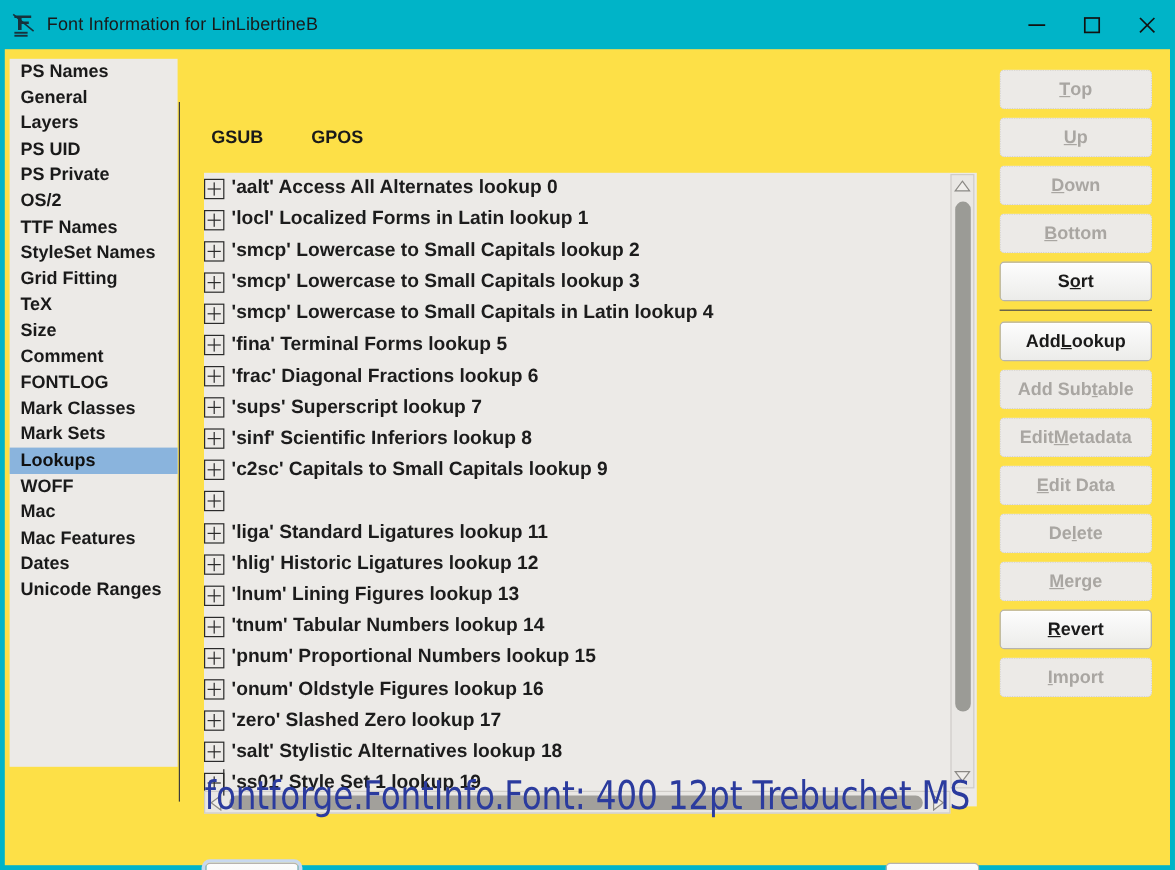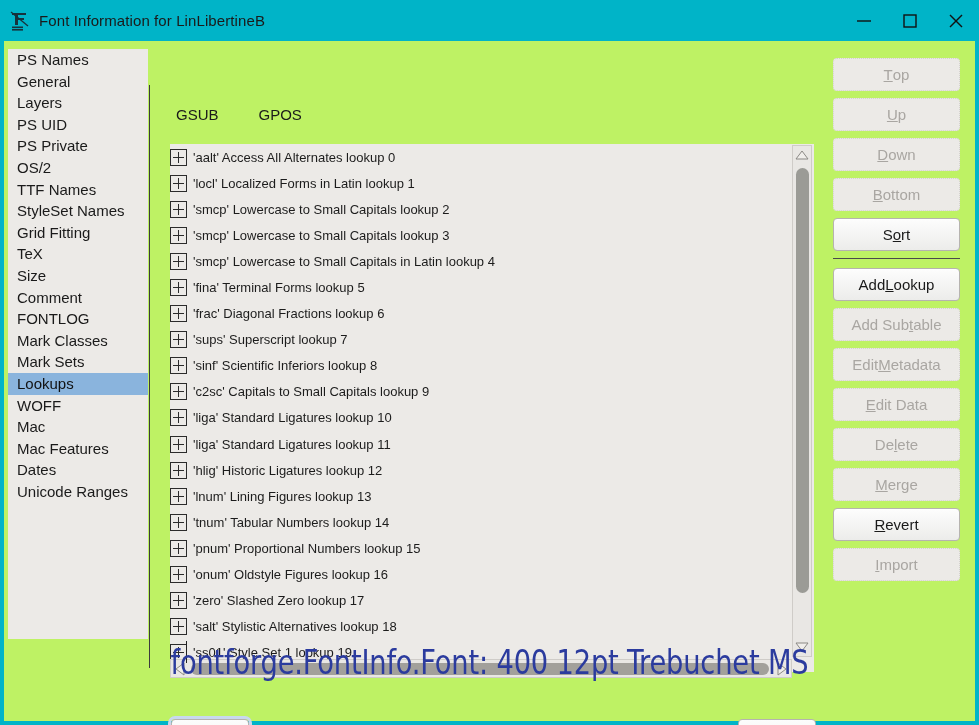--- a/index.html
+++ b/index.html
@@ -45,22 +45,23 @@
     display: flex; align-items: center; justify-content: center;
     cursor: default;
   }
   .win-btn svg { display: block; }
 
   
   #client {
     position: absolute;
     left: 4px; top: 41px;
     width: 971px; height: 680px;
-    background: #bef264;
-    box-sizing: border-box;
+    background: #fde047;
+    box-sizing: border-box;
+    font-weight: bold;
   }
 
   
   #sidebar {
     position: absolute;
     left: 4px; top: 8px;
     width: 140px; height: 590px;
     background: #eceae7;
   }
   .side-item {
@@ -130,21 +131,21 @@
     background: #eceae7;
   }
   .expander::before, .expander::after {
     content: "";
     position: absolute;
     background: #2b2b2b;
   }
   .expander::before { left: 7px; top: 2px; width: 1px; height: 11px; }
   .expander::after  { top: 7px; left: 2px; height: 1px; width: 11px; }
   .lk-label {
-    font-size: 13px;
+    font-size: 16px;
     color: #1c1c1c;
     line-height: 1;
   }
 
   
   #vscroll {
     position: absolute;
     left: 788px; top: 104px;
     width: 20px; height: 512px;
     background: #e9e7e4;
@@ -372,21 +373,20 @@
             <div class="lk-row">
               <span class="expander"></span>
               <span class="lk-label">'sinf' Scientific Inferiors lookup 8</span>
             </div>
             <div class="lk-row">
               <span class="expander"></span>
               <span class="lk-label">'c2sc' Capitals to Small Capitals lookup 9</span>
             </div>
             <div class="lk-row">
               <span class="expander"></span>
-              <span class="lk-label">'liga' Standard Ligatures lookup 10</span>
             </div>
             <div class="lk-row">
               <span class="expander"></span>
               <span class="lk-label">'liga' Standard Ligatures lookup 11</span>
             </div>
             <div class="lk-row">
               <span class="expander"></span>
               <span class="lk-label">'hlig' Historic Ligatures lookup 12</span>
             </div>
             <div class="lk-row">

